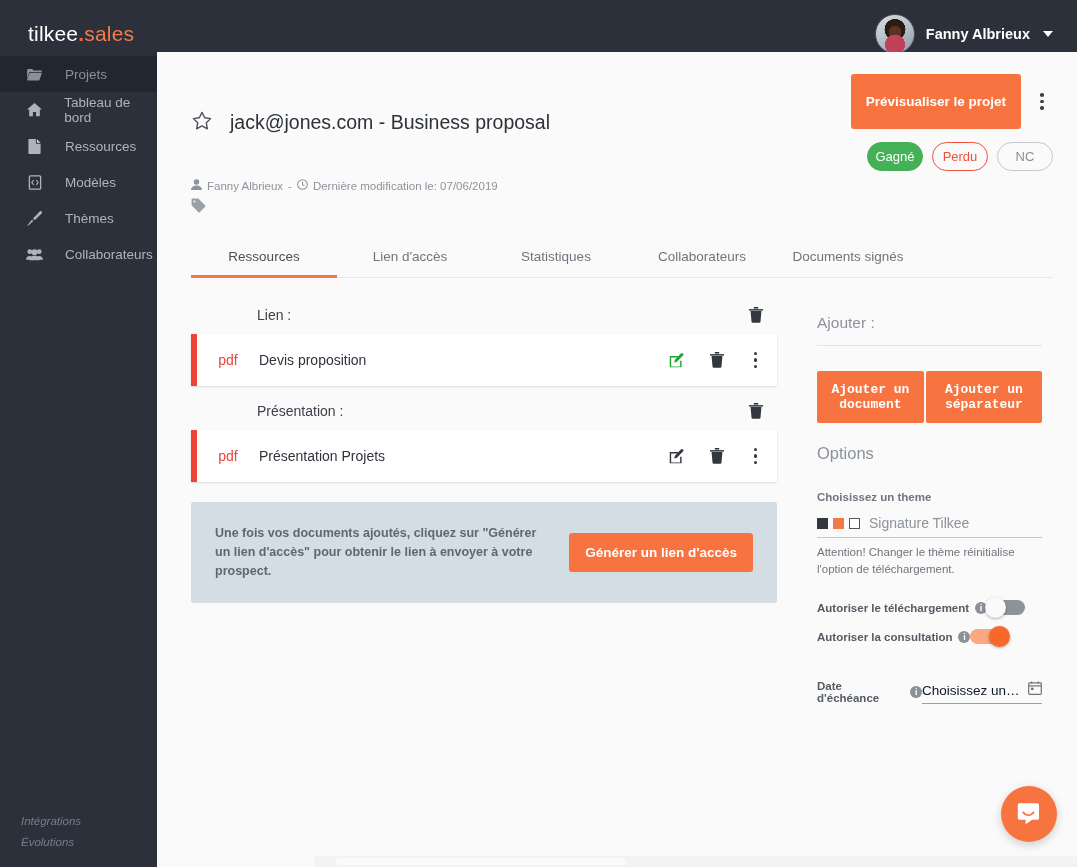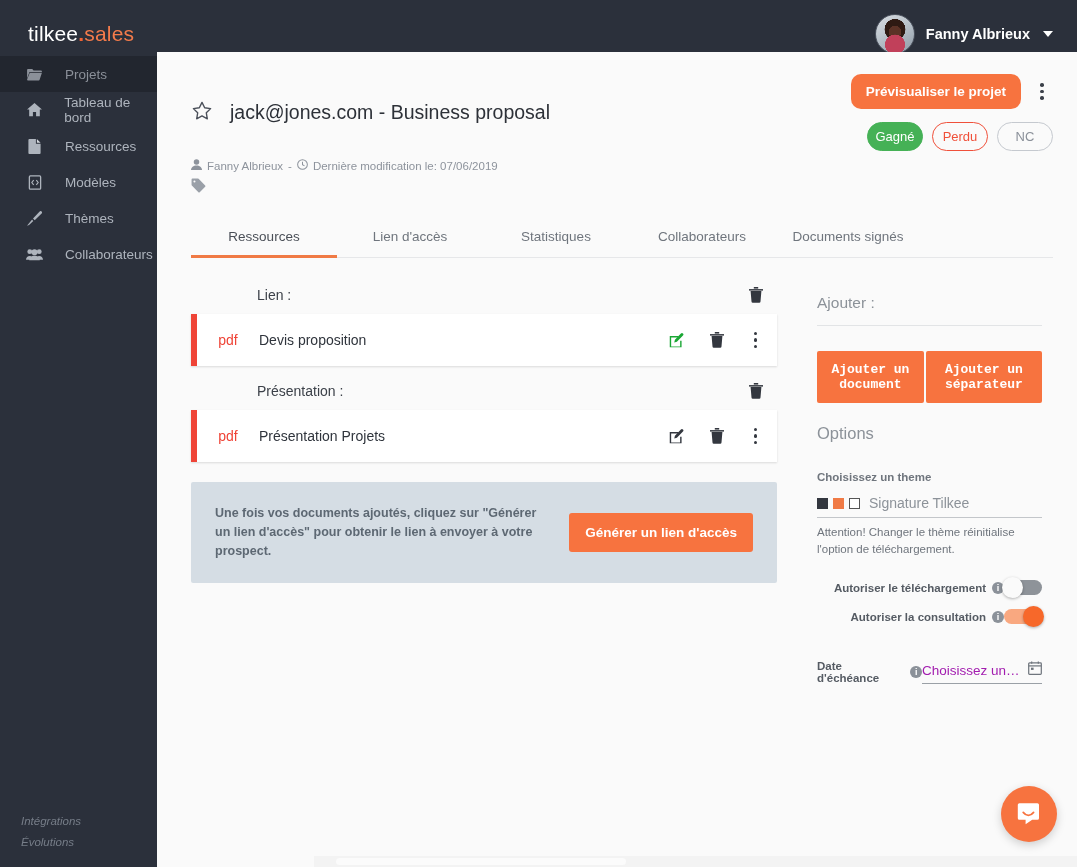--- a/index.html
+++ b/index.html
@@ -68,22 +68,22 @@
     display: flex; flex-direction: column; min-width: 0;
   }
   .page-head { padding: 22px 24px 0 34px; }
   .title-row { display: flex; align-items: center; justify-content: space-between; }
   .title-left { display: flex; align-items: center; gap: 17px; }
   .star-icon { color: #4a4f59; }
   .page-title { font-size: 19.5px; color: #2d3138; font-weight: 400; }
   .title-right { display: flex; flex-direction: column; align-items: flex-end; }
   .head-actions { display: flex; align-items: center; gap: 10px; }
   .btn-preview {
-    background: #f7733f; color: #fff; border: none; border-radius: 10px;
-    font-size: 13.5px; font-weight: 700; padding: 10px 15px; cursor: pointer;
+    background: #f7733f; color: #fff; border: none; border-radius: 3px;
+    font-size: 13.5px; font-weight: 700; padding: 20px 15px; cursor: pointer;
     font-family: inherit;
   }
   .kebab {
     width: 22px; height: 26px; display: flex; flex-direction: column;
     align-items: center; justify-content: center; gap: 3px; cursor: pointer;
   }
   .kebab i { width: 3.5px; height: 3.5px; border-radius: 50%; background: #3b4049; display: block; }
   .status-row { display: flex; gap: 9px; margin-top: 13px; }
   .pill {
     font-size: 13px; padding: 6px 0; width: 56px; text-align: center;
@@ -167,40 +167,40 @@
     display: flex; align-items: center; gap: 5px; margin-top: 12px;
     padding-bottom: 6px; border-bottom: 1px solid #c3c6ca; cursor: pointer;
   }
   .sw { width: 11px; height: 11px; display: inline-block; }
   .sw.dark { background: #33373f; }
   .sw.orange { background: #f07a45; }
   .sw.white { background: #fff; border: 1px solid #555; }
   .theme-name { font-size: 14px; color: #8c9299; margin-left: 4px; }
   .note { font-size: 11.5px; color: #6f757d; line-height: 17px; margin-top: 6px; }
   .toggle-row {
-    display: flex; align-items: center; justify-content: flex-end; margin-top: 22px;
+    display: flex; align-items: center; justify-content: flex-start; margin-top: 22px;
   }
   .toggle-label { font-size: 11.5px; color: #555b63; font-weight: 700; display: flex; align-items: center; gap: 6px; }
   .info-i {
     width: 12px; height: 12px; border-radius: 50%; background: #8b9199;
     color: #fff; font-size: 9px; font-weight: 700; display: inline-flex;
     align-items: center; justify-content: center; font-style: normal; cursor: pointer;
   }
   .switch { width: 38px; height: 15px; border-radius: 8px; position: relative; cursor: pointer; }
   .switch.off { background: #8e9399; }
   .switch.on { background: #f9a880; }
   .switch .knob { position: absolute; top: -3px; width: 21px; height: 21px; border-radius: 50%; box-shadow: 0 1px 3px rgba(0,0,0,.3); }
   .switch.off .knob { left: -2px; background: #fafafa; }
   .switch.on .knob { right: -2px; background: #f7682a; }
   .date-row { display: flex; align-items: flex-end; justify-content: space-between; margin-top: 36px; }
   .date-field {
     display: flex; align-items: center; justify-content: space-between; gap: 10px;
     border-bottom: 1px solid #9aa0a6; width: 120px; padding-bottom: 4px; cursor: pointer;
   }
-  .date-ph { font-size: 13.5px; color: #a21caf; white-space: nowrap; overflow: hidden; }
+  .date-ph { font-size: 13.5px; color: #0f172a; white-space: nowrap; overflow: hidden; }
 
   
   .chat-bubble {
     position: absolute; right: 20px; bottom: 25px;
     width: 56px; height: 56px; border-radius: 50%; background: #f7733f;
     display: flex; align-items: center; justify-content: center;
     box-shadow: 0 3px 10px rgba(0,0,0,.18); cursor: pointer;
   }
   .hscroll {
     position: absolute; left: 157px; right: 0; bottom: 0; height: 11px;

